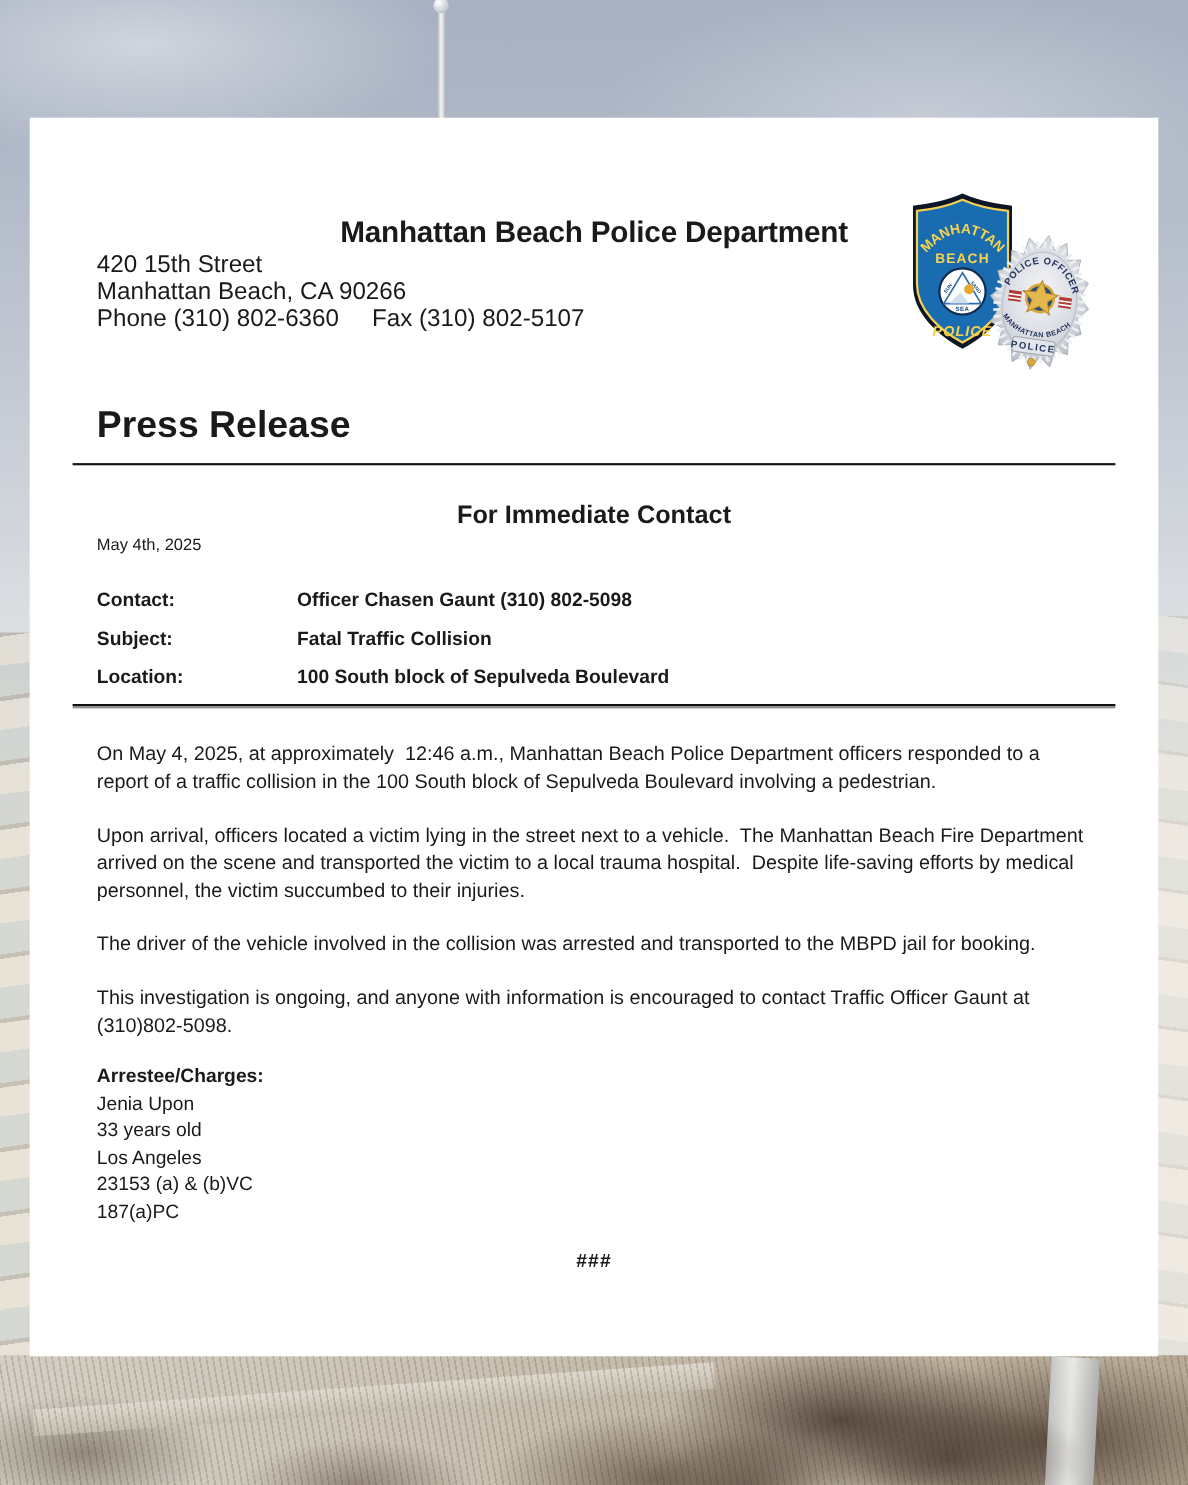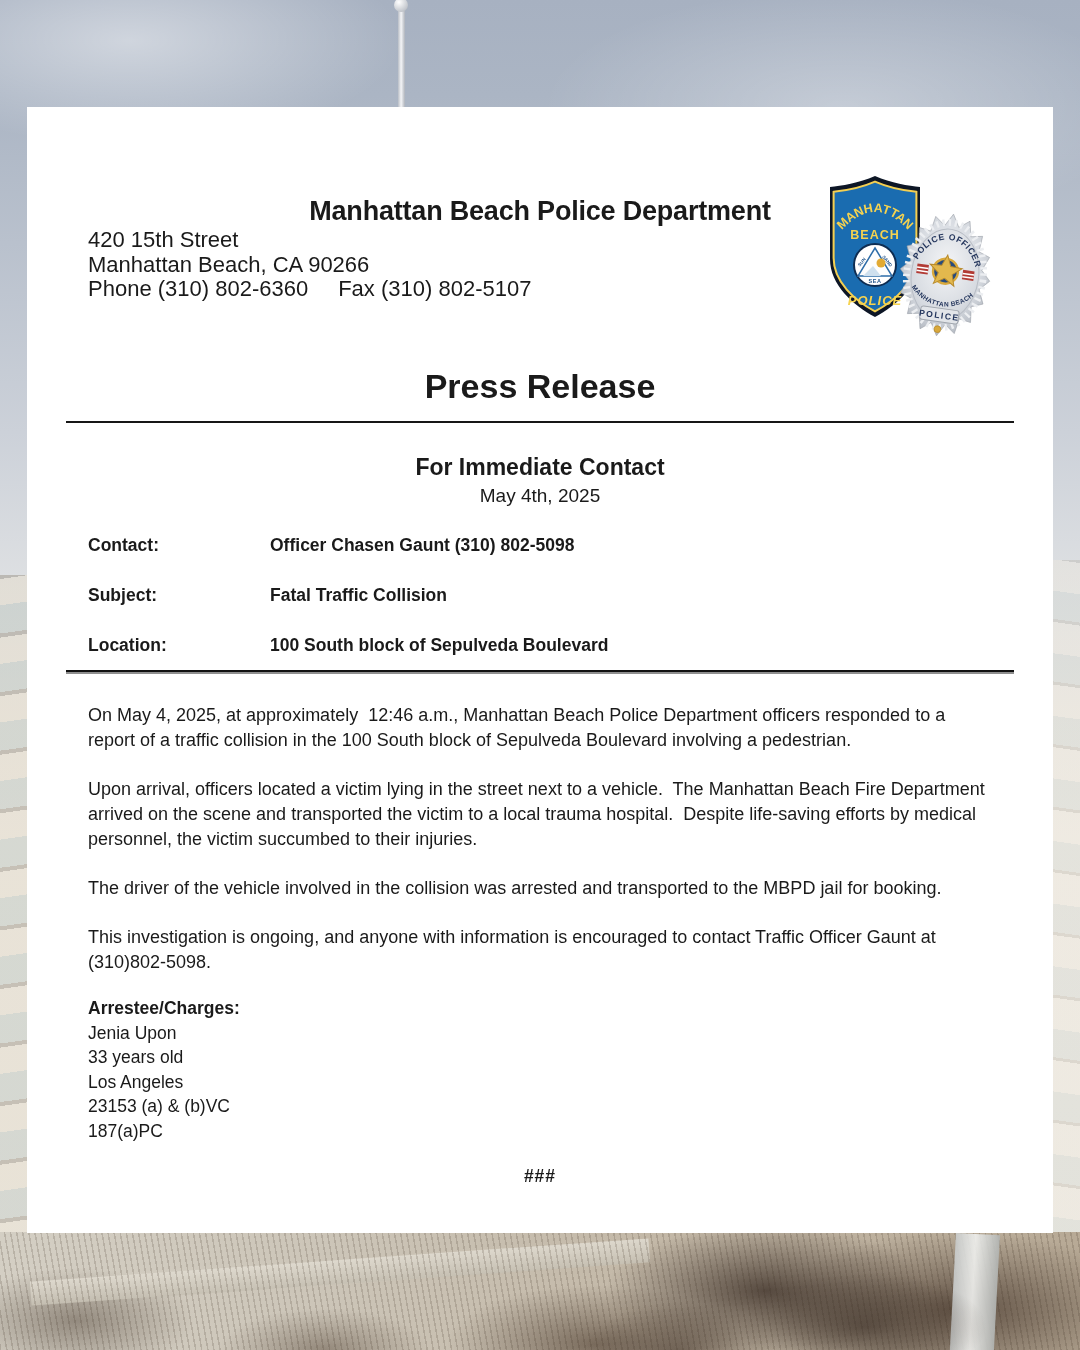--- a/index.html
+++ b/index.html
@@ -53,26 +53,26 @@
   .card-inner{padding:88px 61px 0 61px;}
 
   .dept-title{font-size:27px;font-weight:bold;letter-spacing:-.2px;line-height:33px;margin:0;text-align:center;}
   .addr{font-size:22px;line-height:24.5px;}
   .fax{margin-left:30px;}
 
   .badges{position:absolute;top:66px;right:50px;width:180px;height:172px;}
   .patch-svg{position:absolute;left:0;top:0;width:104px;height:148px;}
   .badge-svg{position:absolute;left:74px;top:36px;width:96px;height:132px;transform:rotate(8deg);}
 
-  .pr-title{text-align:center;font-size:34px;font-weight:bold;line-height:41px;margin:64px 0 0;}
+  .pr-title{text-align:left;font-size:34px;font-weight:bold;line-height:41px;margin:64px 0 0;}
   .rule-thin{margin:14px -22px 0;border-top:2px solid #161616;}
   .fir{ text-align:center;font-size:23px;font-weight:bold;line-height:28px;margin:30px 0 0;}
-  .date{text-align:center;font-size:19px;line-height:22px;margin:4px 0 0;}
+  .date{font-size:15px;line-height:22px;margin:4px 0 0;}
 
-  .meta{display:grid;grid-template-columns:182px 1fr;row-gap:29px;
+  .meta{display:grid;grid-template-columns:182px 1fr;row-gap:14px;
     margin:28px 0 0;font-size:17.5px;font-weight:bold;line-height:21px;}
   .rule-thick{margin:14px -22px 0;height:4px;background:linear-gradient(180deg,#101010 0 55%,#8f8f8f 55% 100%);}
 
   .para{font-size:18px;line-height:25px;margin:29px 0 0;white-space:pre-wrap;}
   .para + .para{margin-top:24px;}
   .arrestee{margin:21px 0 0;font-size:17.5px;line-height:24.6px;}
   .arrestee-heading{font-weight:bold;line-height:25px;}
   .end-mark{text-align:center;font-size:17.5px;font-weight:bold;margin:23px 0 0;letter-spacing:1px;}
 </style>
 </head>

